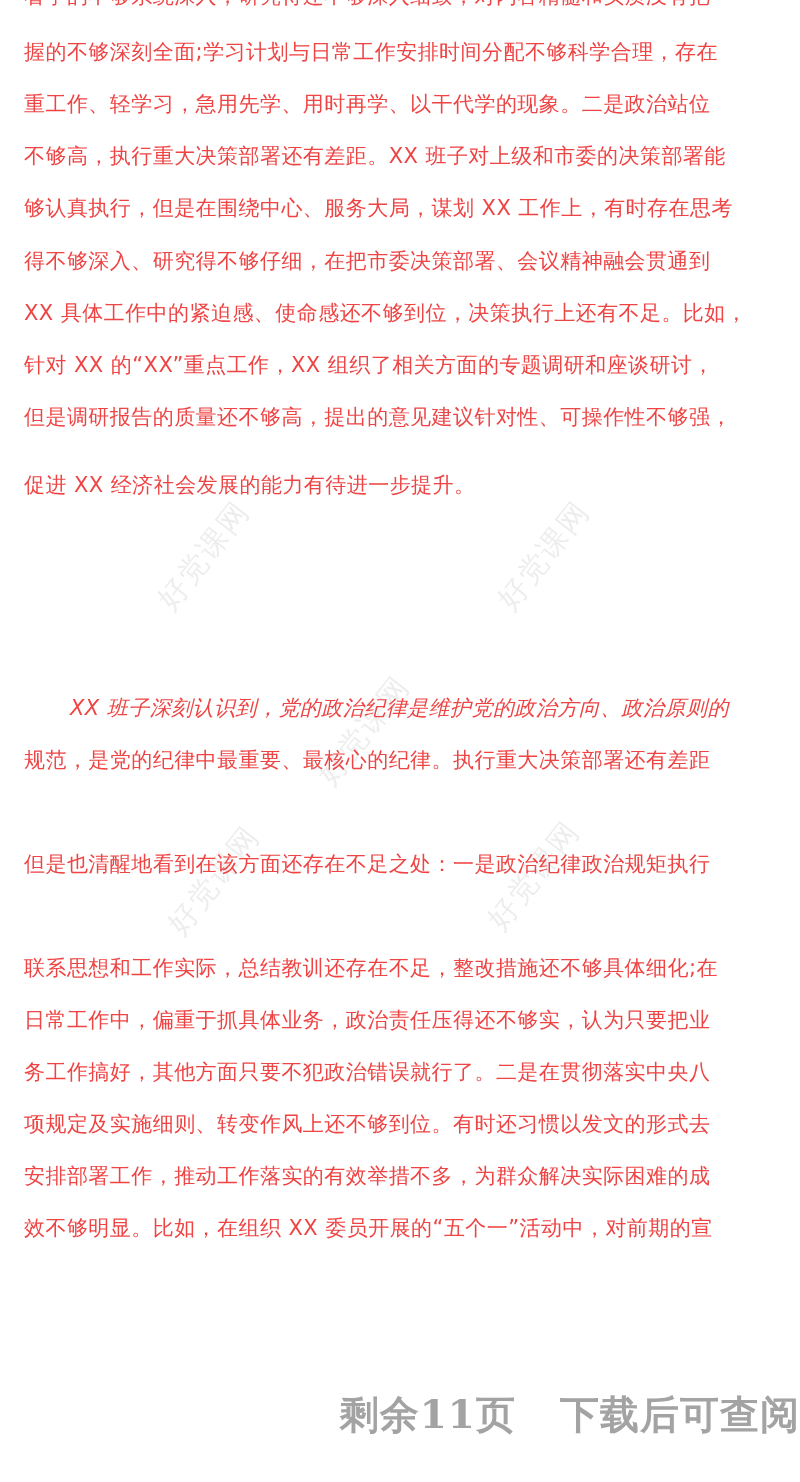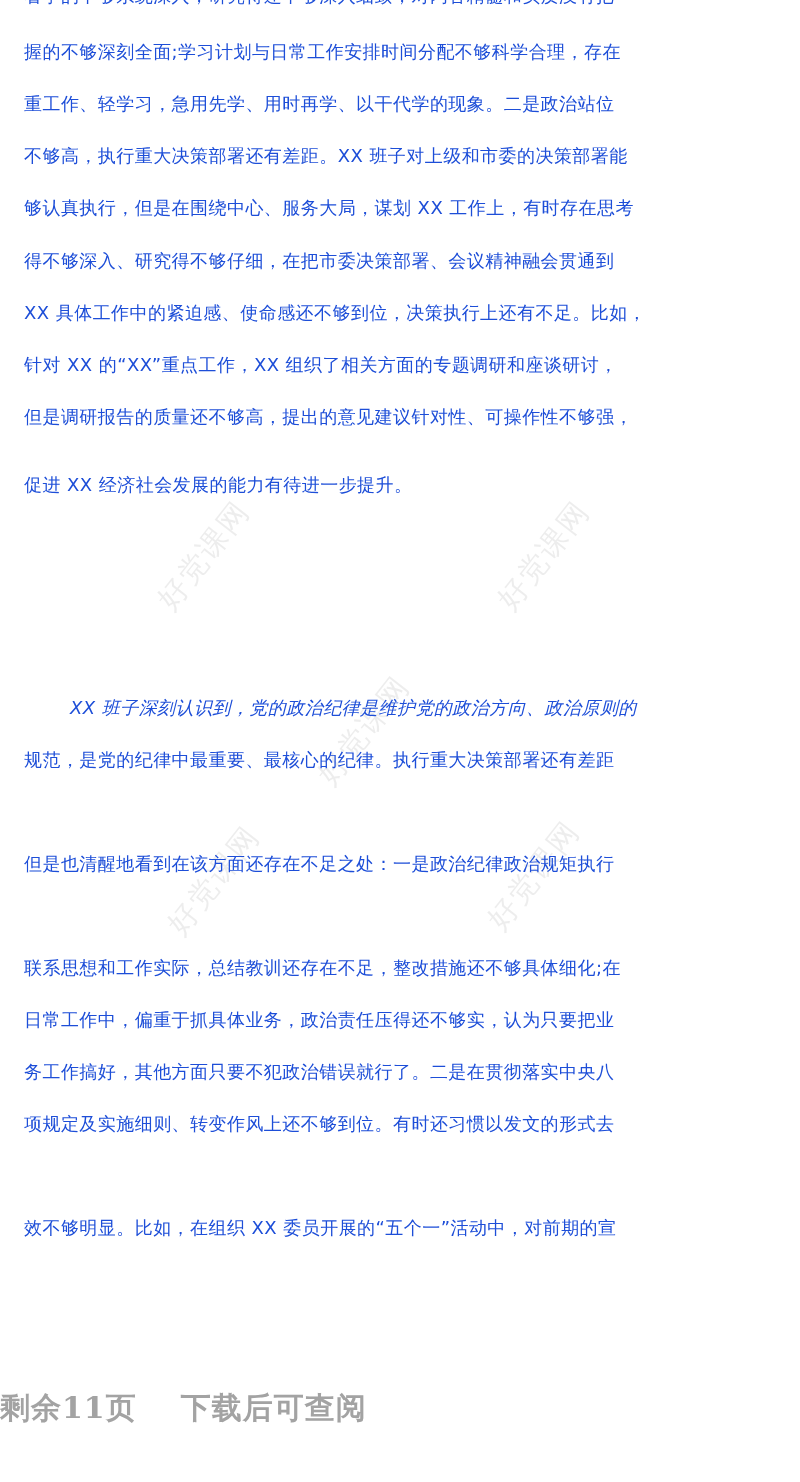--- a/index.html
+++ b/index.html
@@ -22,24 +22,24 @@
       width: 800px;
       height: 1330px;
       overflow: hidden;
     }
     .line {
       position: absolute;
       left: 24px;
       width: 760px;
       height: 30px;
       line-height: 30px;
-      font-size: 18px;
+      font-size: 21px;
       white-space: nowrap;
       letter-spacing: 0.45px;
-      color: #1d4ed8;
+      color: #ef4444;
     }
     .line.indent { left: 70px; width: 714px; }
     .watermark {
       position: absolute;
       font-size: 30px;
       color: rgba(0,0,0,0.07);
       transform: rotate(-52deg);
       transform-origin: center;
       white-space: nowrap;
       letter-spacing: 2px;
@@ -52,24 +52,24 @@
       top: 1330px;
       width: 800px;
       height: 152px;
       background: #ffffff;
     }
     .footer-text {
       position: absolute;
       left: 0;
       width: 800px;
       top: 58px;
-      text-align: left;
+      text-align: right;
       font-family: "DejaVu Serif", "Liberation Serif", serif;
       font-weight: bold;
-      font-size: 30px;
+      font-size: 39px;
       color: #a3a3a3;
       letter-spacing: 1px;
     }
     .footer-text .gap { display: inline-block; width: 44px; }
   </style>
 </head>
 <body>
 
 <div class="page" id="page">
     <div class="watermark" style="left: 140px; top: 535px;">好党课网</div>
@@ -87,20 +87,21 @@
     <div class="line" style="top: 350px;">针对 XX 的“XX”重点工作，XX 组织了相关方面的专题调研和座谈研讨，</div>
     <div class="line" style="top: 402px;">但是调研报告的质量还不够高，提出的意见建议针对性、可操作性不够强，</div>
     <div class="line" style="top: 438px; margin-top: 32px;">促进 XX 经济社会发展的能力有待进一步提升。</div>
     <div class="line indent" style="top: 693px; font-style: italic;">XX 班子深刻认识到，党的政治纪律是维护党的政治方向、政治原则的</div>
     <div class="line" style="top: 745px;">规范，是党的纪律中最重要、最核心的纪律。执行重大决策部署还有差距</div>
     <div class="line" style="top: 849px;">但是也清醒地看到在该方面还存在不足之处：一是政治纪律政治规矩执行</div>
     <div class="line" style="top: 953px;">联系思想和工作实际，总结教训还存在不足，整改措施还不够具体细化;在</div>
     <div class="line" style="top: 1005px;">日常工作中，偏重于抓具体业务，政治责任压得还不够实，认为只要把业</div>
     <div class="line" style="top: 1057px;">务工作搞好，其他方面只要不犯政治错误就行了。二是在贯彻落实中央八</div>
     <div class="line" style="top: 1109px;">项规定及实施细则、转变作风上还不够到位。有时还习惯以发文的形式去</div>
+    <div class="line" style="top: 1161px;">安排部署工作，推动工作落实的有效举措不多，为群众解决实际困难的成</div>
     <div class="line" style="top: 1213px;">效不够明显。比如，在组织 XX 委员开展的“五个一”活动中，对前期的宣</div>
   </div>
 
 <div class="footer-banner">
   <div class="footer-text">
     <span>剩余11页</span><span class="gap"></span><span>下载后可查阅</span>
   </div>
 </div>
 
 </body></html>

